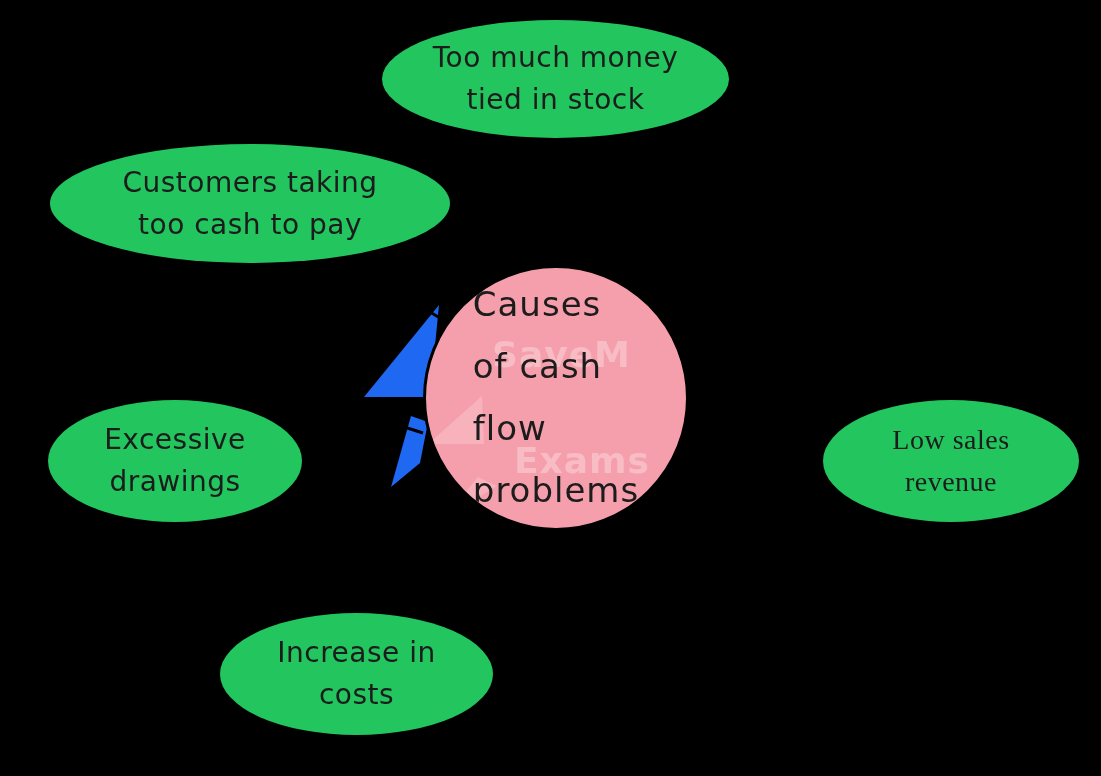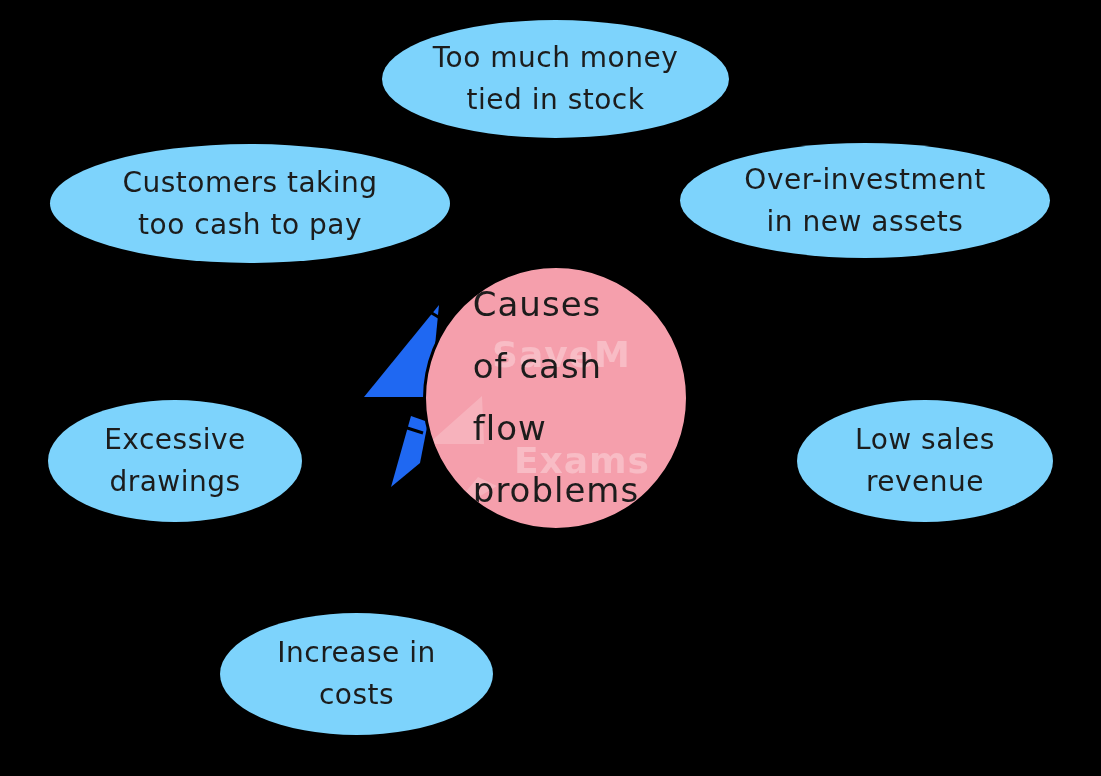--- a/index.html
+++ b/index.html
@@ -12,40 +12,40 @@
     width: 1101px;
     height: 776px;
     background: #000000;
     overflow: hidden;
     font-family: "DejaVu Sans", "Liberation Sans", sans-serif;
   }
 
   
   .bubble {
     position: absolute;
-    background: #7dd3fc;
+    background: #22c55e;
     border-radius: 50%;
     display: flex;
     align-items: center;
     justify-content: center;
     z-index: 2;
   }
   .bubble-label {
     color: #1c1c1c;
     font-size: 28px;
     line-height: 1.5;
     letter-spacing: 0.5px;
     text-align: center;
     white-space: pre-line;
   }
   .b0 { left: 382px; top: 20px;  width: 347px; height: 118px; }
   .b1 { left: 50px;  top: 144px; width: 400px; height: 119px; }
   .b2 { left: 680px; top: 143px; width: 370px; height: 115px; }
   .b3 { left: 48px;  top: 400px; width: 254px; height: 122px; align-items: center; }
-  .b4 { left: 797px; top: 400px; width: 256px; height: 122px; }
+  .b4 { left: 823px; top: 400px; width: 256px; height: 122px; font-family: Liberation Serif, serif; }
   .b5 { left: 220px; top: 613px; width: 273px; height: 122px; }
   .b6 { left: 597px; top: 612px; width: 340px; height: 121px; }
 
   
   .logo-svg {
     position: absolute;
     left: 0; top: 0;
     width: 1101px;
     height: 776px;
     z-index: 1;
@@ -128,24 +128,20 @@
   <div class="bubble b0">
     <span class="bubble-label">Too much money
 tied in stock</span>
   </div>
 
   <div class="bubble b1">
     <span class="bubble-label">Customers taking
 too cash to pay</span>
   </div>
 
-  <div class="bubble b2">
-    <span class="bubble-label">Over-investment
-in new assets</span>
-  </div>
 
   <div class="bubble b3">
     <span class="bubble-label">Excessive
 drawings</span>
   </div>
 
   <div class="bubble b4">
     <span class="bubble-label">Low sales
 revenue</span>
   </div>

